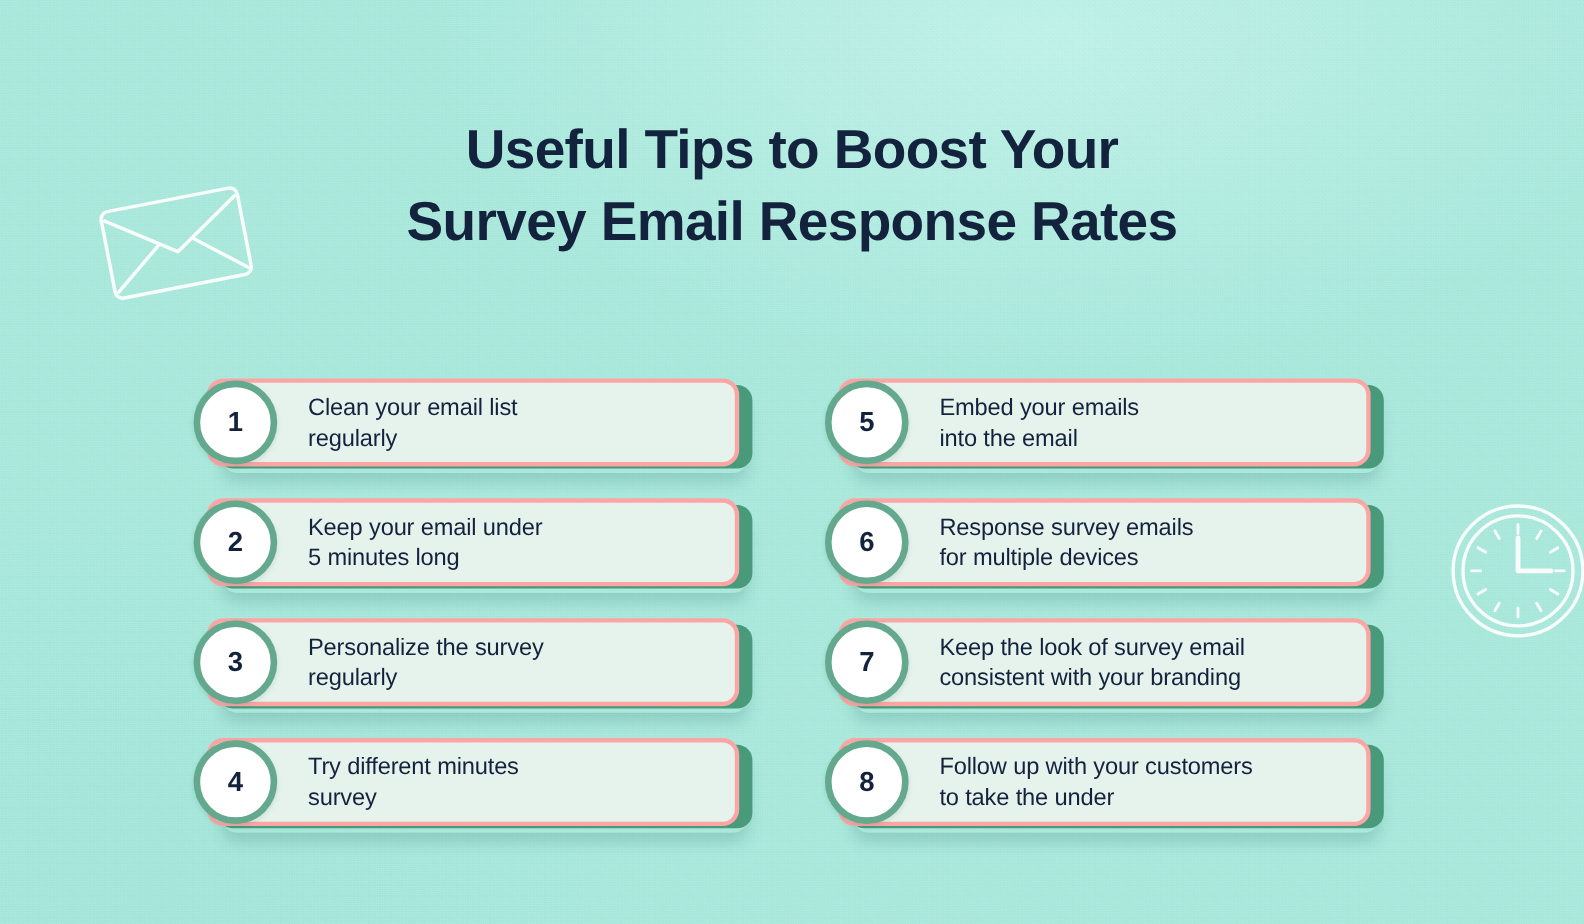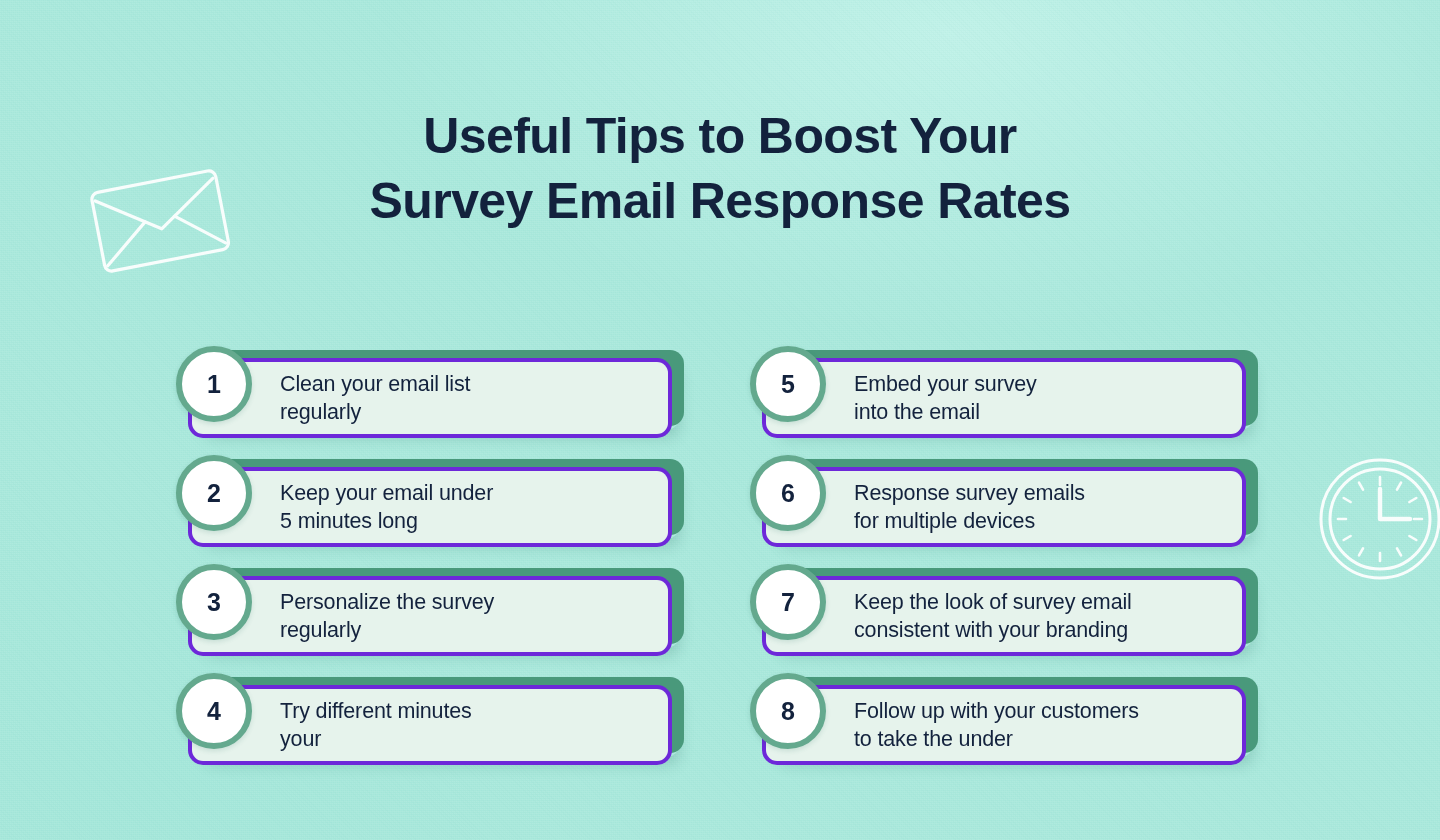--- a/index.html
+++ b/index.html
@@ -95,25 +95,24 @@
     border-radius:14px;
     box-shadow:0 8px 14px rgba(40,110,95,0.22);
     z-index:0;
   }
 
   
   .tip-card {
     position:absolute;
     left:12px; top:0;
     width:484px; height:80px;
-    background:#6d28d9;
+    background:#fca5a5;
     border-radius:15px;
     padding:4px;
     z-index:2;
-    margin-top:14px;
   }
   .tip-card-inner {
     width:100%; height:100%;
     background:#e6f3ec;
     border-radius:11px;
     display:flex;
     align-items:center;
     padding-left:88px;
     padding-right:12px;
   }
@@ -214,21 +213,21 @@
         <span class="tip-badge-num">1</span>
       </div>
     </div>
 
     <div class="tip-item">
       <div class="tip-softshadow"></div>
       <div class="tip-shadow"></div>
       <div class="tip-card">
         <div class="tip-card-inner">
           <div class="tip-text">
-            <span class="tl">Embed your survey</span>
+            <span class="tl">Embed your emails</span>
             <span class="tl">into the email</span>
           </div>
         </div>
       </div>
       <div class="tip-badge">
         <span class="tip-badge-num">5</span>
       </div>
     </div>
 
     <div class="tip-item">
@@ -295,21 +294,21 @@
       </div>
     </div>
 
     <div class="tip-item">
       <div class="tip-softshadow"></div>
       <div class="tip-shadow"></div>
       <div class="tip-card">
         <div class="tip-card-inner">
           <div class="tip-text">
             <span class="tl">Try different minutes</span>
-            <span class="tl">your</span>
+            <span class="tl">survey</span>
           </div>
         </div>
       </div>
       <div class="tip-badge">
         <span class="tip-badge-num">4</span>
       </div>
     </div>
 
     <div class="tip-item">
       <div class="tip-softshadow"></div>

